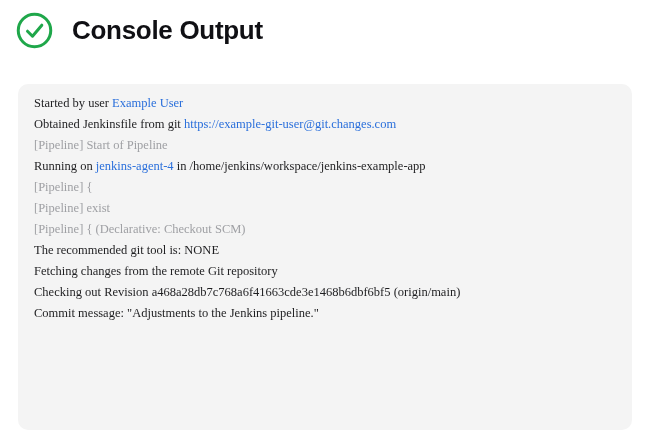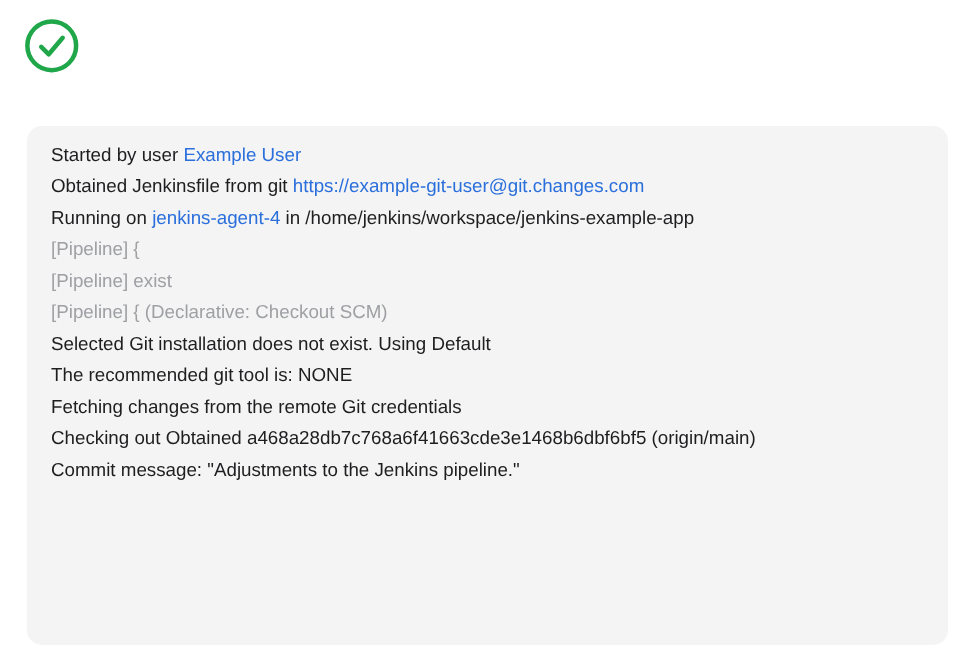--- a/index.html
+++ b/index.html
@@ -40,21 +40,21 @@
     top: 84px;
     width: 614px;
     height: 346px;
     background: #f4f4f4;
     border-radius: 10px;
     box-sizing: border-box;
     padding: 9px 16px;
     overflow: hidden;
   }
   .console-line {
-    font-family: Liberation Sans, sans-serif;
+    font-family: Liberation Serif, serif;
     font-size: 12.5px;
     line-height: 21px;
     color: #1e1e20;
     white-space: pre;
   }
   .seg-plain { color: #1e1e20; }
   .seg-muted { color: #9fa0a4; }
   .seg-link  {
     color: #2a6fdb;
     text-decoration: none;
@@ -62,27 +62,28 @@
   }
 </style>
 </head>
 <body>
 
 <div class="header">
   <svg class="status-icon" viewBox="0 0 37 37" fill="none" xmlns="http://www.w3.org/2000/svg">
     <circle cx="18.5" cy="18.5" r="16.25" stroke="#1fa74a" stroke-width="3" fill="none"></circle>
     <path d="M11.5 19.2 L16.5 24.2 L25.8 13.2" stroke="#1fa74a" stroke-width="3" fill="none" stroke-linecap="round" stroke-linejoin="round"></path>
   </svg>
+  <div class="page-title">Console Output</div>
 </div>
 
 <div class="console-panel">
     <div class="console-line"><span class="seg-plain">Started by user </span><a class="seg-link" href="#">Example User</a></div>
     <div class="console-line"><span class="seg-plain">Obtained Jenkinsfile from git </span><a class="seg-link" href="#">https://example-git-user@git.changes.com</a></div>
+    <div class="console-line"><span class="seg-muted">[Pipeline] Start of Pipeline</span></div>
     <div class="console-line"><span class="seg-plain">Running on </span><a class="seg-link" href="#">jenkins-agent-4</a><span class="seg-plain"> in /home/jenkins/workspace/jenkins-example-app</span></div>
     <div class="console-line"><span class="seg-muted">[Pipeline] {</span></div>
     <div class="console-line"><span class="seg-muted">[Pipeline] exist</span></div>
     <div class="console-line"><span class="seg-muted">[Pipeline] { (Declarative: Checkout SCM)</span></div>
-    <div class="console-line"><span class="seg-plain">Selected Git installation does not exist. Using Default</span></div>
     <div class="console-line"><span class="seg-plain">The recommended git tool is: NONE</span></div>
-    <div class="console-line"><span class="seg-plain">Fetching changes from the remote Git credentials</span></div>
-    <div class="console-line"><span class="seg-plain">Checking out Obtained a468a28db7c768a6f41663cde3e1468b6dbf6bf5 (origin/main)</span></div>
+    <div class="console-line"><span class="seg-plain">Fetching changes from the remote Git repository</span></div>
+    <div class="console-line"><span class="seg-plain">Checking out Revision a468a28db7c768a6f41663cde3e1468b6dbf6bf5 (origin/main)</span></div>
     <div class="console-line"><span class="seg-plain">Commit message: "Adjustments to the Jenkins pipeline."</span></div>
   </div>
 
 </body></html>

